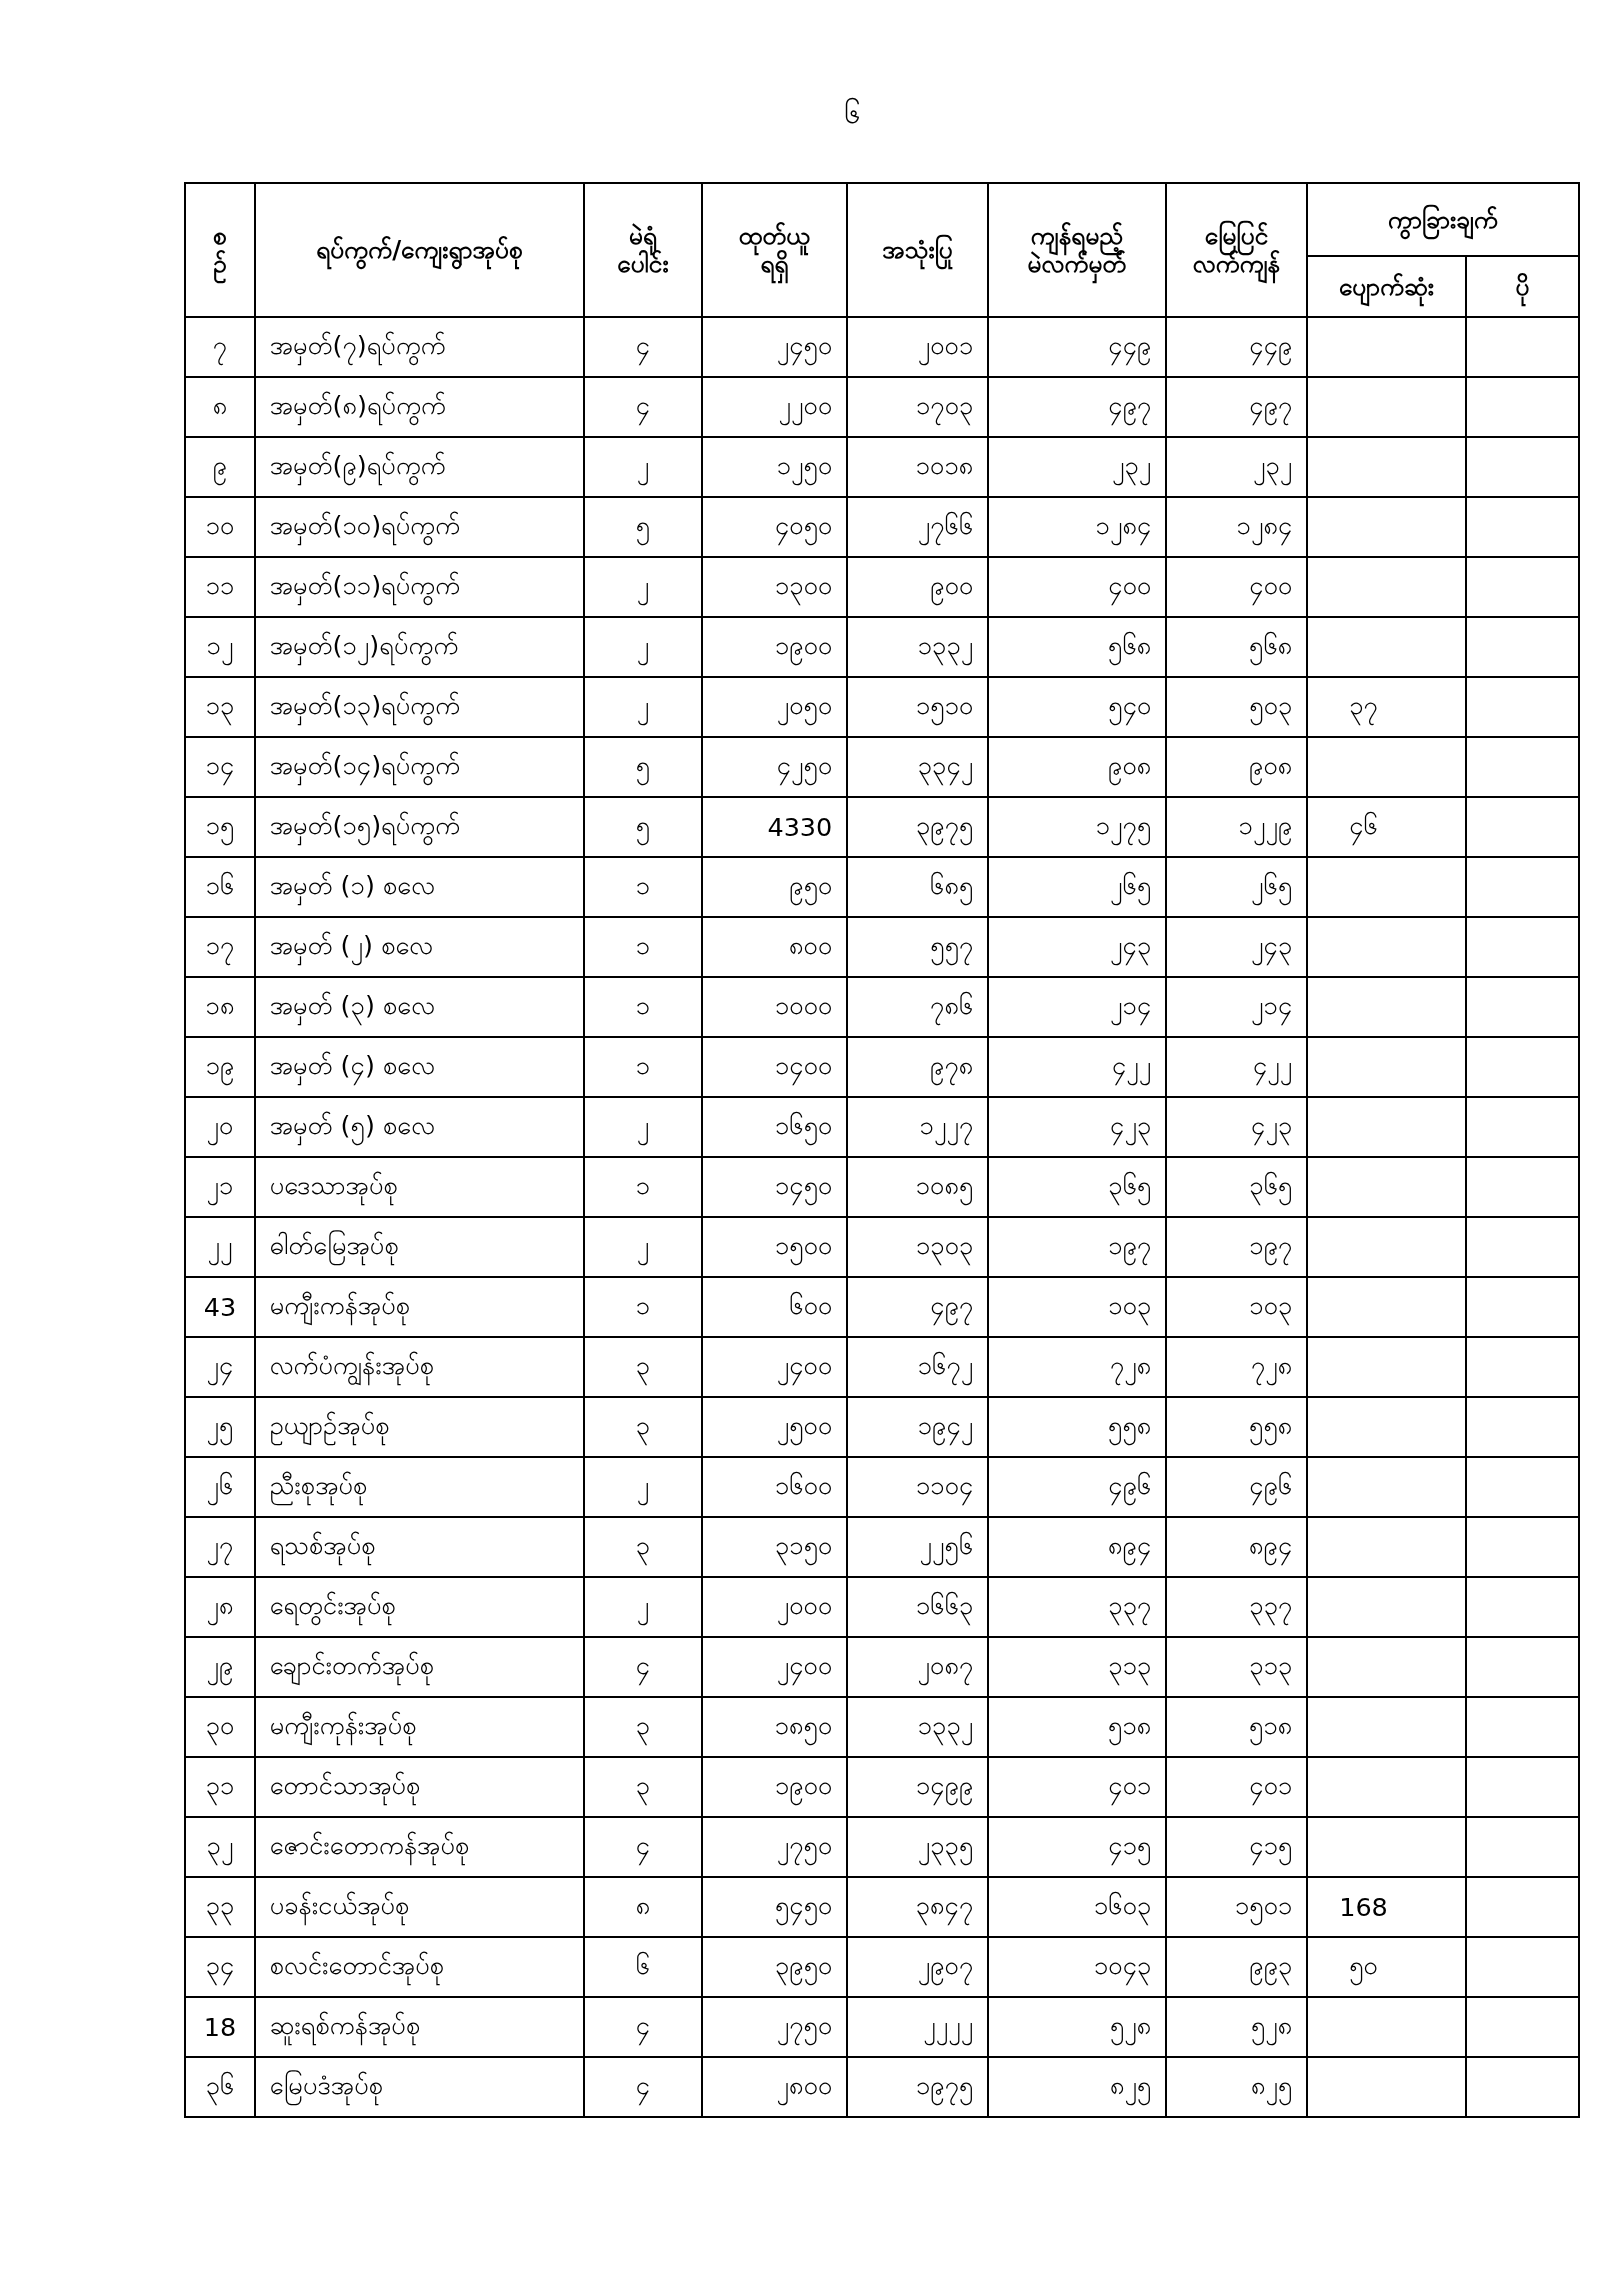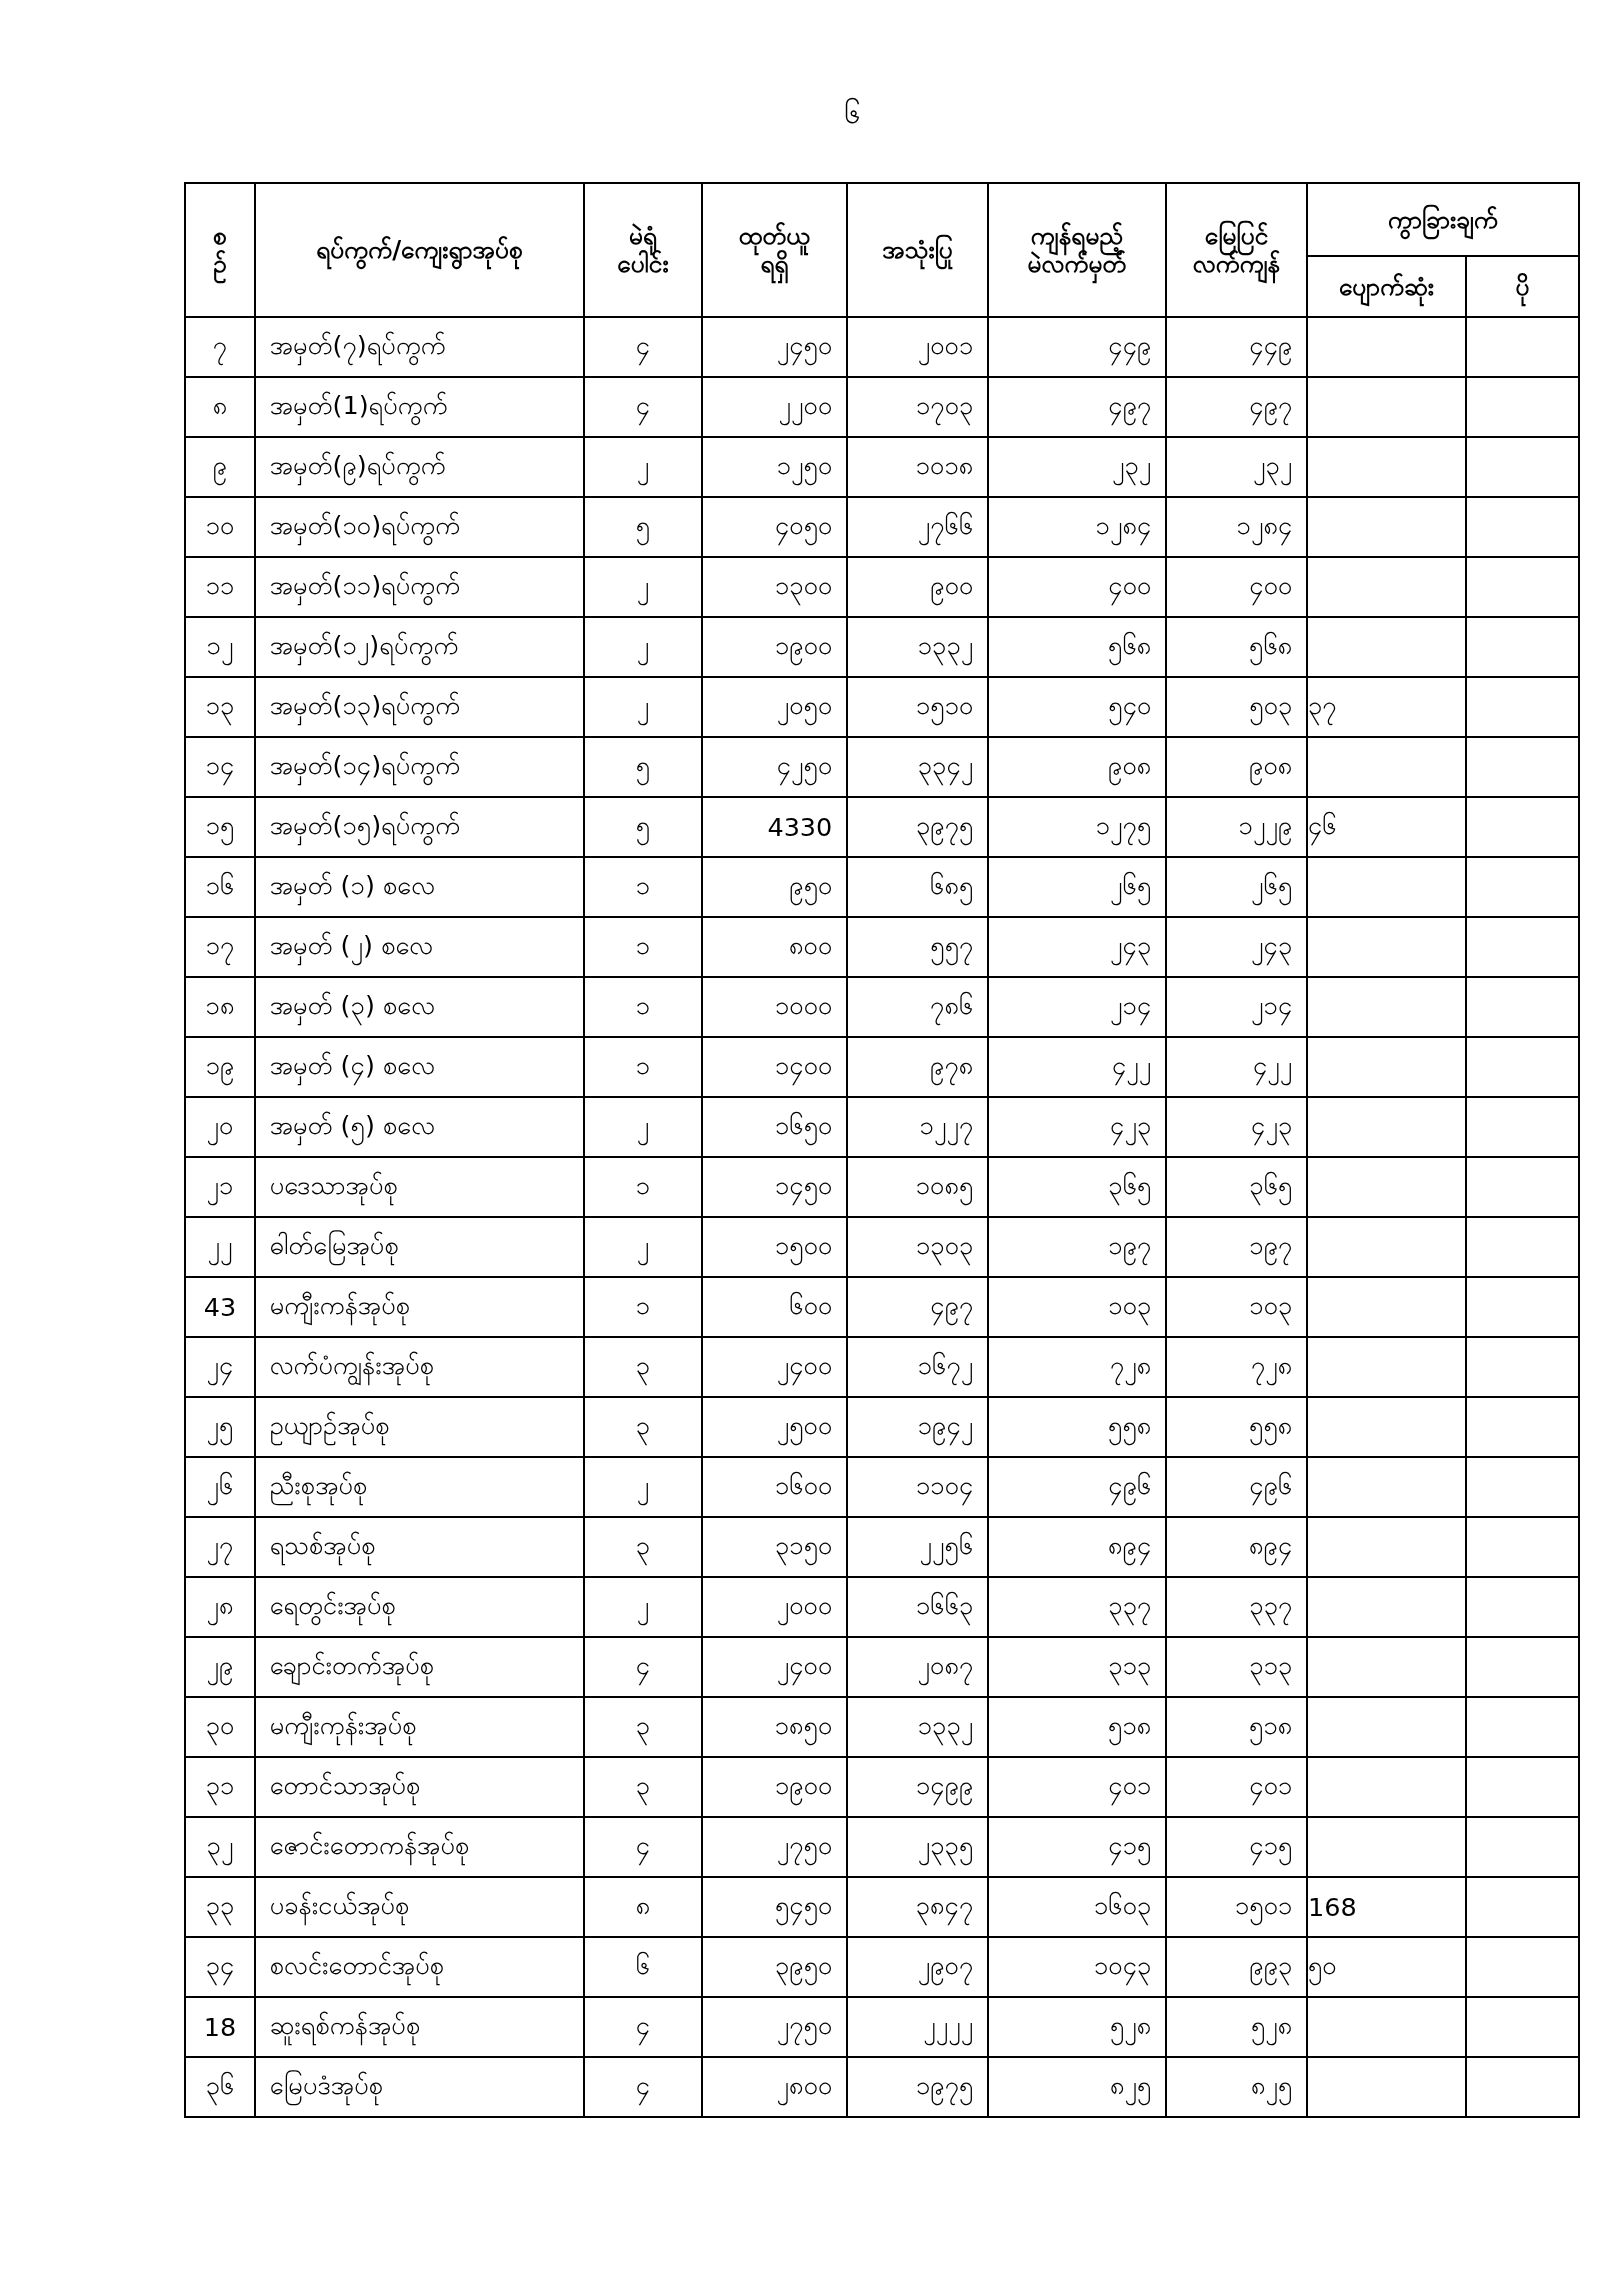--- a/index.html
+++ b/index.html
@@ -51,21 +51,21 @@
   table.tally td {
     height: 60px;
     font-size: 25.5px;
     vertical-align: middle;
     white-space: nowrap;
   }
   td.c-no   { text-align: center; }
   td.c-name { text-align: left; padding-left: 13.7px; font-size: 26.5px; }
   td.c-st   { text-align: center; }
   td.c-num  { text-align: right; padding-right: 13.7px; }
-  td.c-lost { text-align: left; padding-right: 46px; }
+  td.c-lost { text-align: center; padding-right: 46px; }
   td.c-extra{ text-align: right; padding-right: 29px; }
   .stacked div { line-height: 1.15; }
 </style>
 </head>
 <body>
 
 <div class="page">
 
   <div class="page-number">၆</div>
 
@@ -119,21 +119,21 @@
       <td class="c-st">၄</td>
       <td class="c-num">၂၄၅၀</td>
       <td class="c-num">၂၀၀၁</td>
       <td class="c-num">၄၄၉</td>
       <td class="c-num">၄၄၉</td>
       <td class="c-lost"></td>
       <td class="c-extra"></td>
     </tr>
         <tr>
       <td class="c-no">၈</td>
-      <td class="c-name">အမှတ်(1)ရပ်ကွက်</td>
+      <td class="c-name">အမှတ်(၈)ရပ်ကွက်</td>
       <td class="c-st">၄</td>
       <td class="c-num">၂၂၀၀</td>
       <td class="c-num">၁၇၀၃</td>
       <td class="c-num">၄၉၇</td>
       <td class="c-num">၄၉၇</td>
       <td class="c-lost"></td>
       <td class="c-extra"></td>
     </tr>
         <tr>
       <td class="c-no">၉</td>

